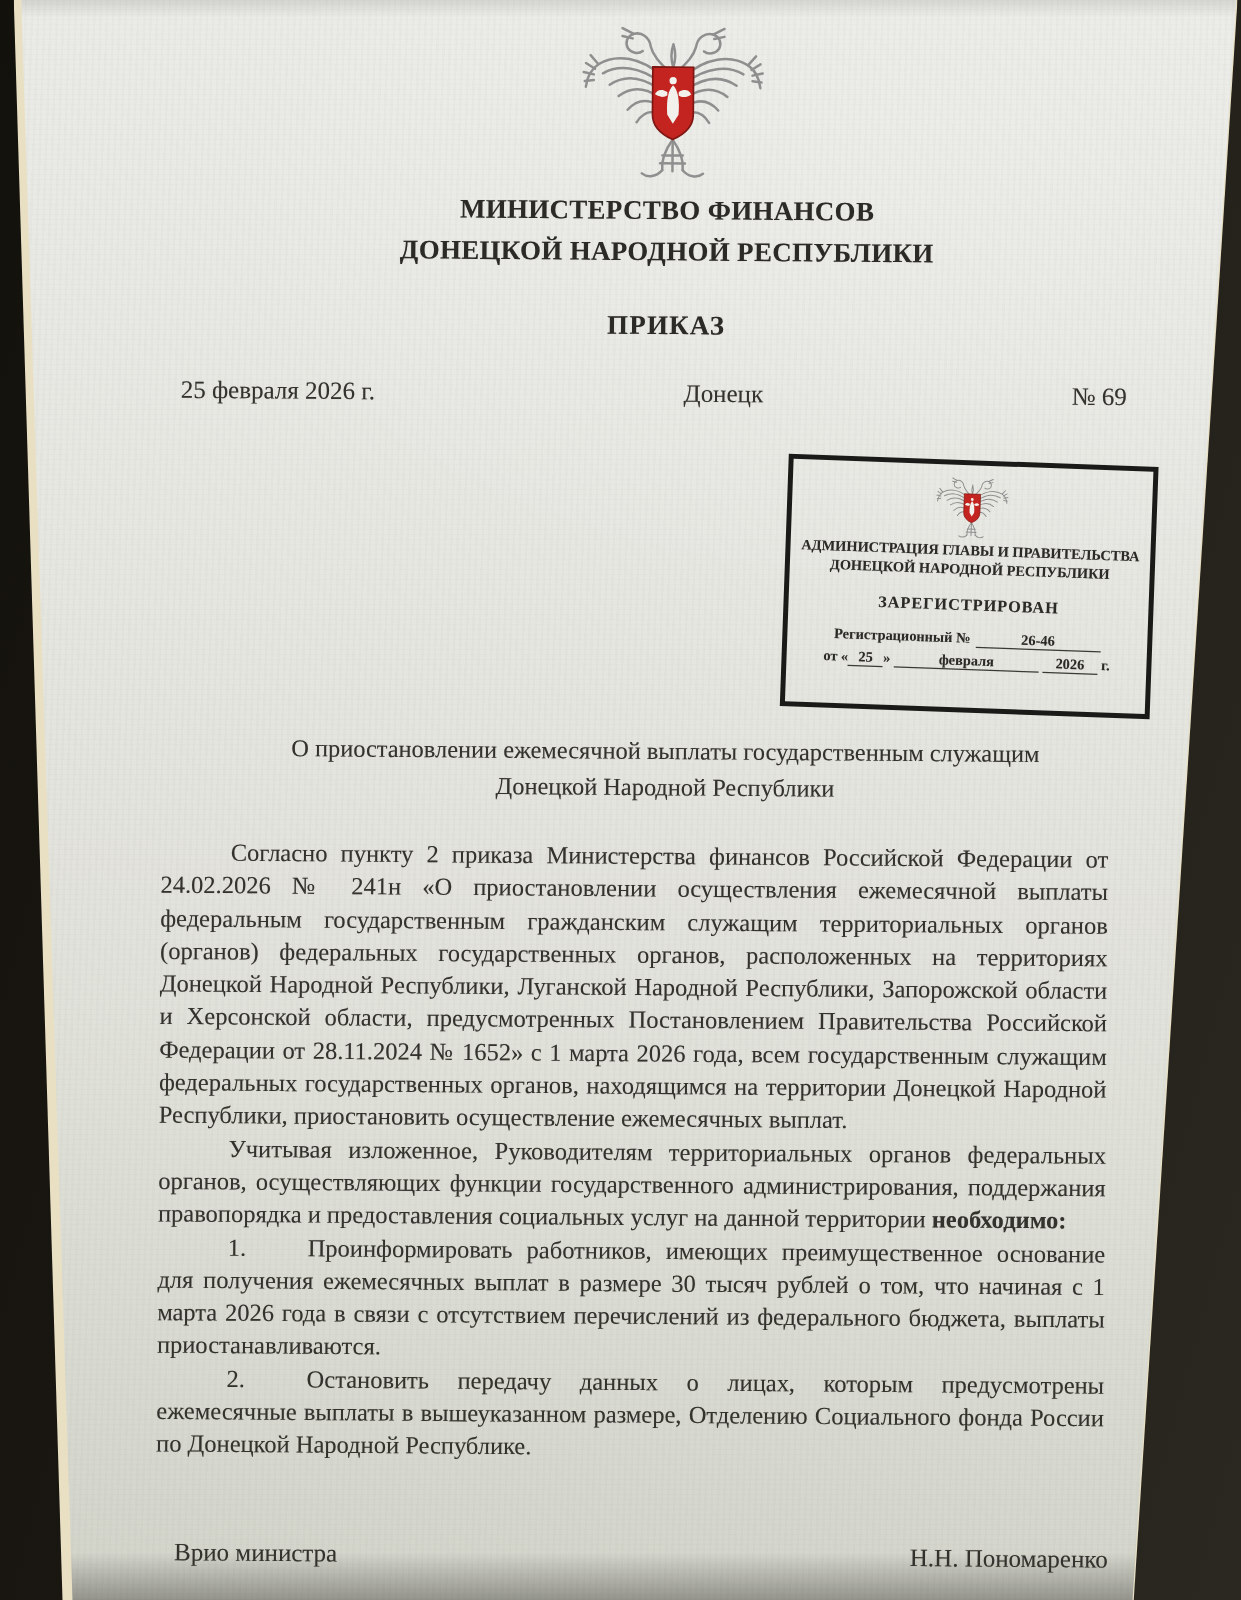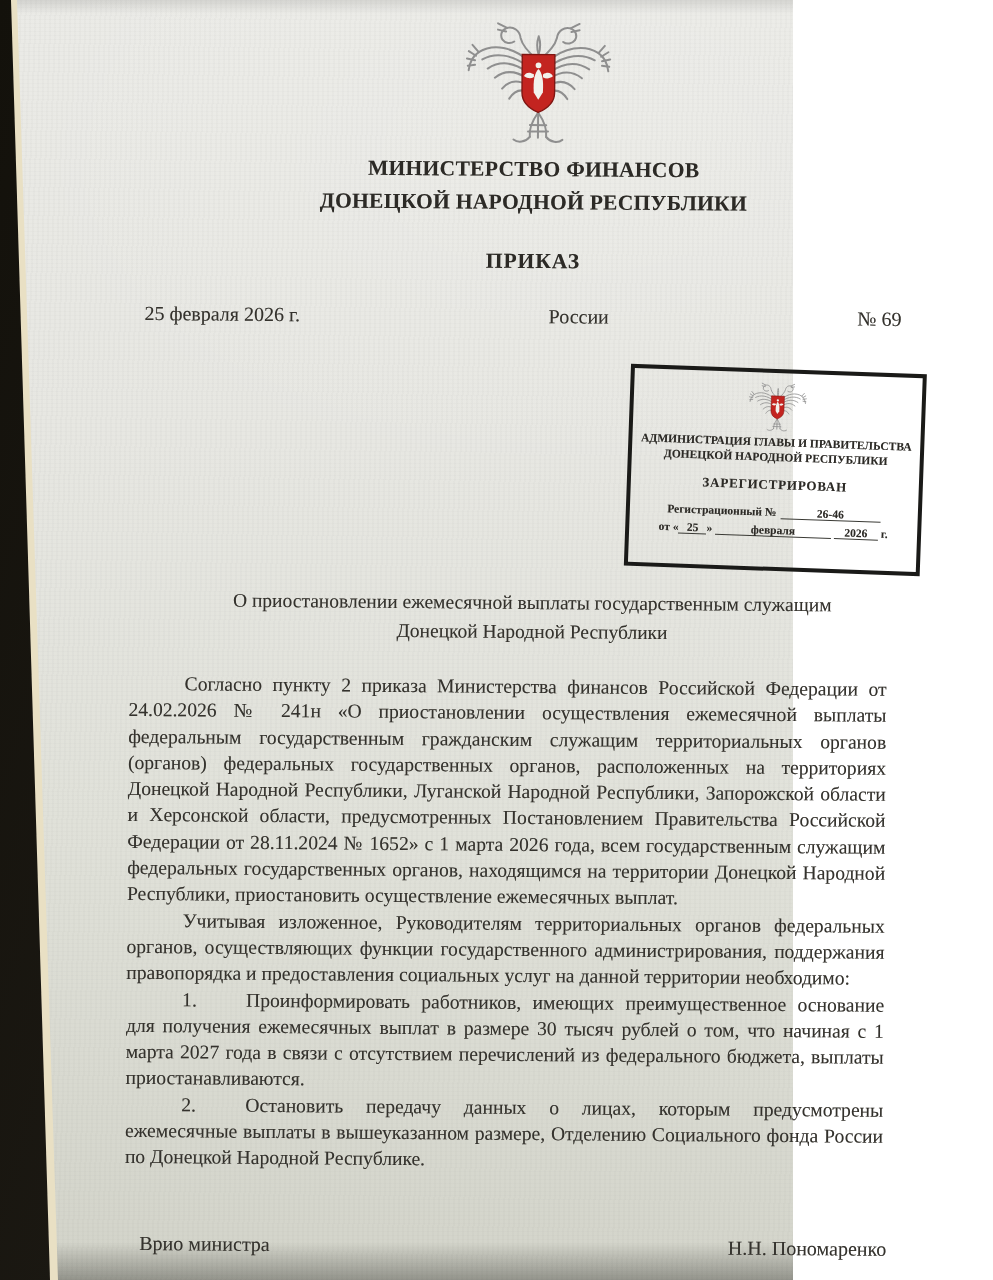--- a/index.html
+++ b/index.html
@@ -1,18 +1,18 @@
 <!DOCTYPE html>
 <html><head>
 <meta charset="utf-8">
 <style>
   * { margin:0; padding:0; box-sizing:border-box; }
   html,body { width:993px; height:1280px; overflow:hidden; }
   #viewport {
-    position:relative; width:793px; height:1280px;
+    position:relative; width:993px; height:1280px;
     background: linear-gradient(105deg,#13110b 0%,#1d1a14 45%,#2b2822 100%);
     font-family:"Liberation Serif","DejaVu Serif",serif;
     padding-left:28px;
   }
   
   .paper-under {
     position:absolute; inset:0;
     clip-path: polygon(11px 0px, 990px 0px, 907px 1280px, 50px 1280px);
     background:#e9e0c4;
   }
@@ -73,21 +73,21 @@
   .subject {
     position:absolute; left:150px; top:588px; width:766px;
     text-align:center; font-size:19.5px; line-height:28.5px;
   }
   .bodytext {
     position:absolute; left:130px; top:673px; width:758px;
     font-size:19.6px; line-height:26.3px; text-align:justify;
   }
   .para { text-indent:56px; }
   .item-num { display:inline-block; width:64px; text-indent:0; }
-  .b { font-weight:normal; }
+  .b { font-weight:bold; }
   .signature {
     position:absolute; left:145px; top:1234px; width:747px;
     display:flex; justify-content:space-between; font-size:20px;
   }
   svg .wire { stroke:#8f8f8f; stroke-width:2.2; fill:none; stroke-linecap:round; }
 </style>
 </head>
 <body>
 
 <div id="viewport">
@@ -142,21 +142,21 @@
 
     <div class="ministry">
       <div>МИНИСТЕРСТВО ФИНАНСОВ</div>
       <div>ДОНЕЦКОЙ НАРОДНОЙ РЕСПУБЛИКИ</div>
     </div>
 
     <div class="prikaz">ПРИКАЗ</div>
 
     <div class="dateline">
       <span>25 февраля 2026 г.</span>
-      <span>России</span>
+      <span>Донецк</span>
       <span>№ 69</span>
     </div>
 
     <div class="stamp">
       <svg class="emblem-small" viewBox="0 0 160 150">
           <use href="#dnr-eagle"></use>
         </svg>
       <div class="org">
         <div>АДМИНИСТРАЦИЯ ГЛАВЫ И ПРАВИТЕЛЬСТВА</div>
         <div>ДОНЕЦКОЙ НАРОДНОЙ РЕСПУБЛИКИ</div>
@@ -167,21 +167,21 @@
     </div>
 
     <div class="subject">
       <div>О приостановлении ежемесячной выплаты государственным служащим</div>
       <div>Донецкой Народной Республики</div>
     </div>
 
     <div class="bodytext">
       <div class="para">Согласно пункту 2 приказа Министерства финансов Российской Федерации от 24.02.2026 № 241н «О приостановлении осуществления ежемесячной выплаты федеральным государственным гражданским служащим территориальных органов (органов) федеральных государственных органов, расположенных на территориях Донецкой Народной Республики, Луганской Народной Республики, Запорожской области и Херсонской области, предусмотренных Постановлением Правительства Российской Федерации от 28.11.2024 № 1652» с 1 марта 2026 года, всем государственным служащим федеральных государственных органов, находящимся на территории Донецкой Народной Республики, приостановить осуществление ежемесячных выплат.</div>
       <div class="para"><span>Учитывая изложенное, Руководителям территориальных органов федеральных органов, осуществляющих функции государственного администрирования, поддержания правопорядка и предоставления социальных услуг на данной территории </span><span class="b">необходимо:</span></div>
-      <div class="para"><span class="item-num">1.</span><span>Проинформировать работников, имеющих преимущественное основание для получения ежемесячных выплат в размере 30 тысяч рублей о том, что начиная с 1 марта 2027 года в связи с отсутствием перечислений из федерального бюджета, выплаты приостанавливаются.</span></div>
+      <div class="para"><span class="item-num">1.</span><span>Проинформировать работников, имеющих преимущественное основание для получения ежемесячных выплат в размере 30 тысяч рублей о том, что начиная с 1 марта 2026 года в связи с отсутствием перечислений из федерального бюджета, выплаты приостанавливаются.</span></div>
       <div class="para"><span class="item-num">2.</span><span>Остановить передачу данных о лицах, которым предусмотрены ежемесячные выплаты в вышеуказанном размере, Отделению Социального фонда России по Донецкой Народной Республике.</span></div>
     </div>
 
     <div class="signature">
       <span>Врио министра</span>
       <span>Н.Н. Пономаренко</span>
     </div>
 
   </div>
 </div>

